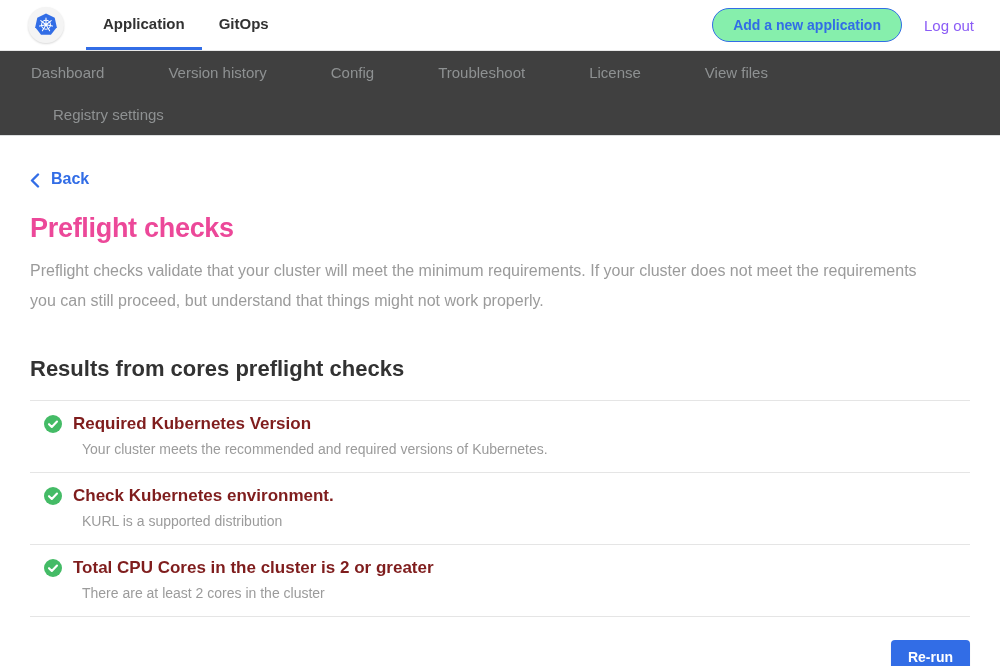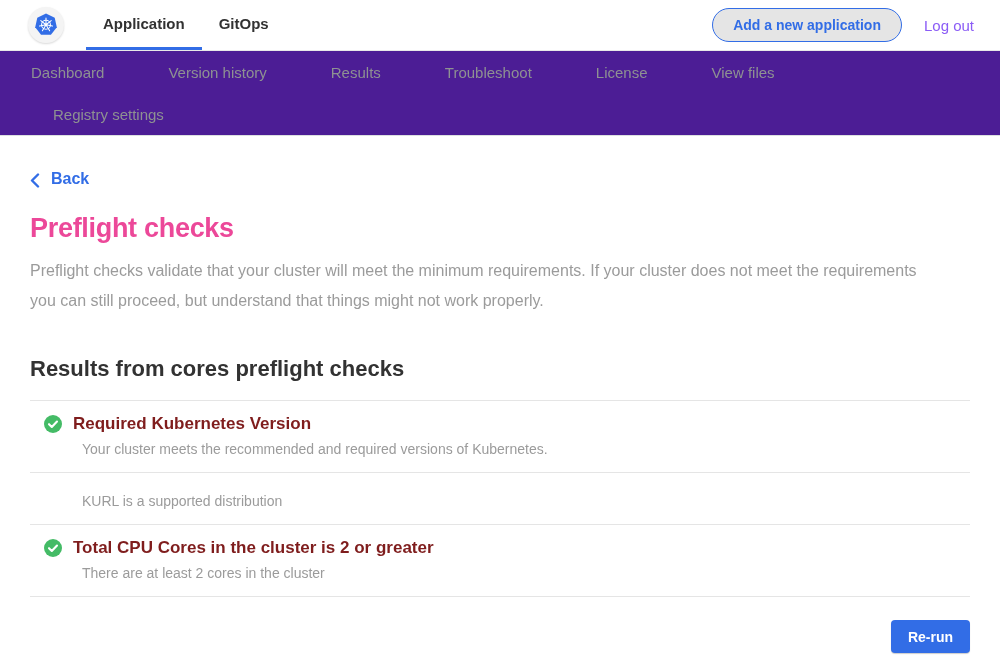--- a/index.html
+++ b/index.html
@@ -37,34 +37,34 @@
     cursor: pointer;
   }
   .top-tab.active { border-bottom-color: #326de6; }
   .top-right {
     margin-left: auto;
     display: flex; align-items: center;
     padding-right: 26px;
   }
   .add-app-btn {
     font-family: inherit;
-    background: #e5e5e5;
+    background: #86efac;
     color: #326de6;
     border: 1px solid #326de6;
     border-radius: 17px;
     height: 34px;
     padding: 1px 20px;
     font-size: 14px; font-weight: 700;
     cursor: pointer;
   }
   .logout { margin-left: 22px; font-size: 15px; color: #8b5cf6; cursor: pointer; }
 
   
   .subnav {
-    background: #4c1d95;
+    background: #404040;
     border-bottom: 1px solid #dcdfe0;
     padding: 0 0 0 31px;
   }
   .subnav-row { display: flex; height: 42px; align-items: center; }
   .subnav-item {
     margin-right: 64px;
     font-size: 15px;
     color: #8e9192;
     cursor: pointer;
     white-space: nowrap;
@@ -158,21 +158,21 @@
   <div class="top-right">
     <button class="add-app-btn">Add a new application</button>
     <span class="logout">Log out</span>
   </div>
 </header>
 
 <nav class="subnav">
   <div class="subnav-row">
     <span class="subnav-item">Dashboard</span>
     <span class="subnav-item">Version history</span>
-    <span class="subnav-item">Results</span>
+    <span class="subnav-item">Config</span>
     <span class="subnav-item">Troubleshoot</span>
     <span class="subnav-item">License</span>
     <span class="subnav-item">View files</span>
   </div>
   <div class="subnav-row second">
     <span class="subnav-item">Registry settings</span>
   </div>
 </nav>
 
 <main class="main">
@@ -201,20 +201,29 @@
             <circle cx="9" cy="9" r="9" fill="#44bb66"></circle>
             <path d="M5 9.2 L7.8 12 L13 6.5" fill="none" stroke="#ffffff" stroke-width="2.1" stroke-linecap="round" stroke-linejoin="round"></path>
           </svg>
         </span>
         <span class="check-title">Required Kubernetes Version</span>
       </div>
       <div class="check-desc">Your cluster meets the recommended and required versions of Kubernetes.</div>
     </div>
 
     <div class="check-item">
+      <div class="check-head">
+        <span class="check-icon">
+          <svg width="18" height="18" viewBox="0 0 18 18">
+            <circle cx="9" cy="9" r="9" fill="#44bb66"></circle>
+            <path d="M5 9.2 L7.8 12 L13 6.5" fill="none" stroke="#ffffff" stroke-width="2.1" stroke-linecap="round" stroke-linejoin="round"></path>
+          </svg>
+        </span>
+        <span class="check-title">Check Kubernetes environment.</span>
+      </div>
       <div class="check-desc">KURL is a supported distribution</div>
     </div>
 
     <div class="check-item">
       <div class="check-head">
         <span class="check-icon">
           <svg width="18" height="18" viewBox="0 0 18 18">
             <circle cx="9" cy="9" r="9" fill="#44bb66"></circle>
             <path d="M5 9.2 L7.8 12 L13 6.5" fill="none" stroke="#ffffff" stroke-width="2.1" stroke-linecap="round" stroke-linejoin="round"></path>
           </svg>

